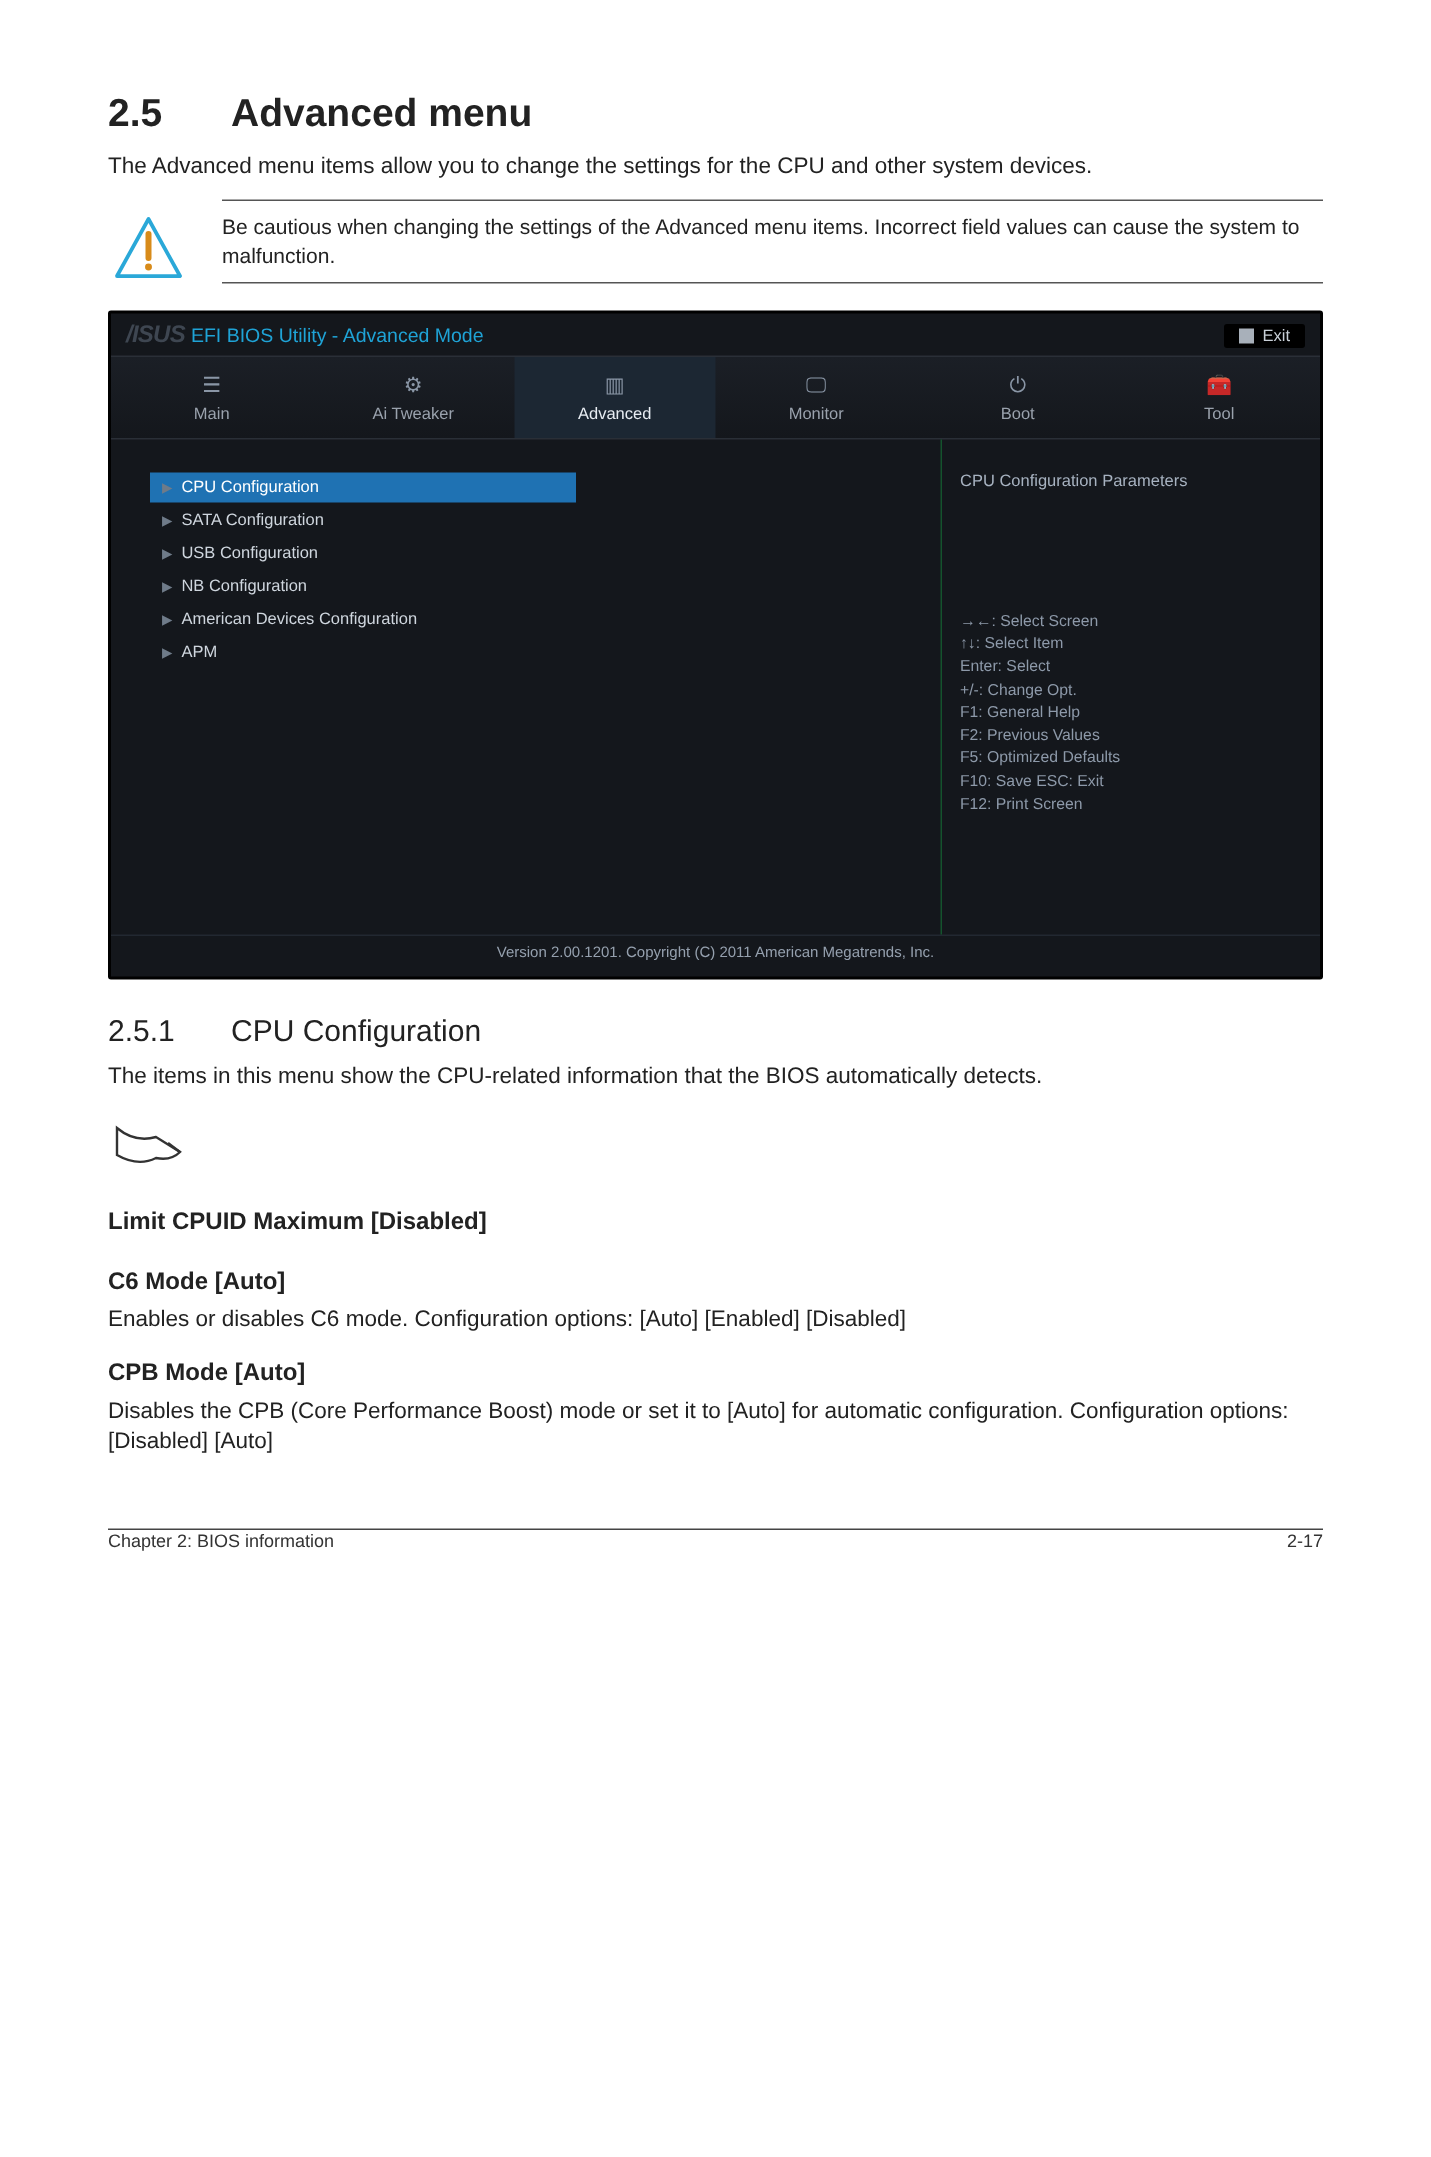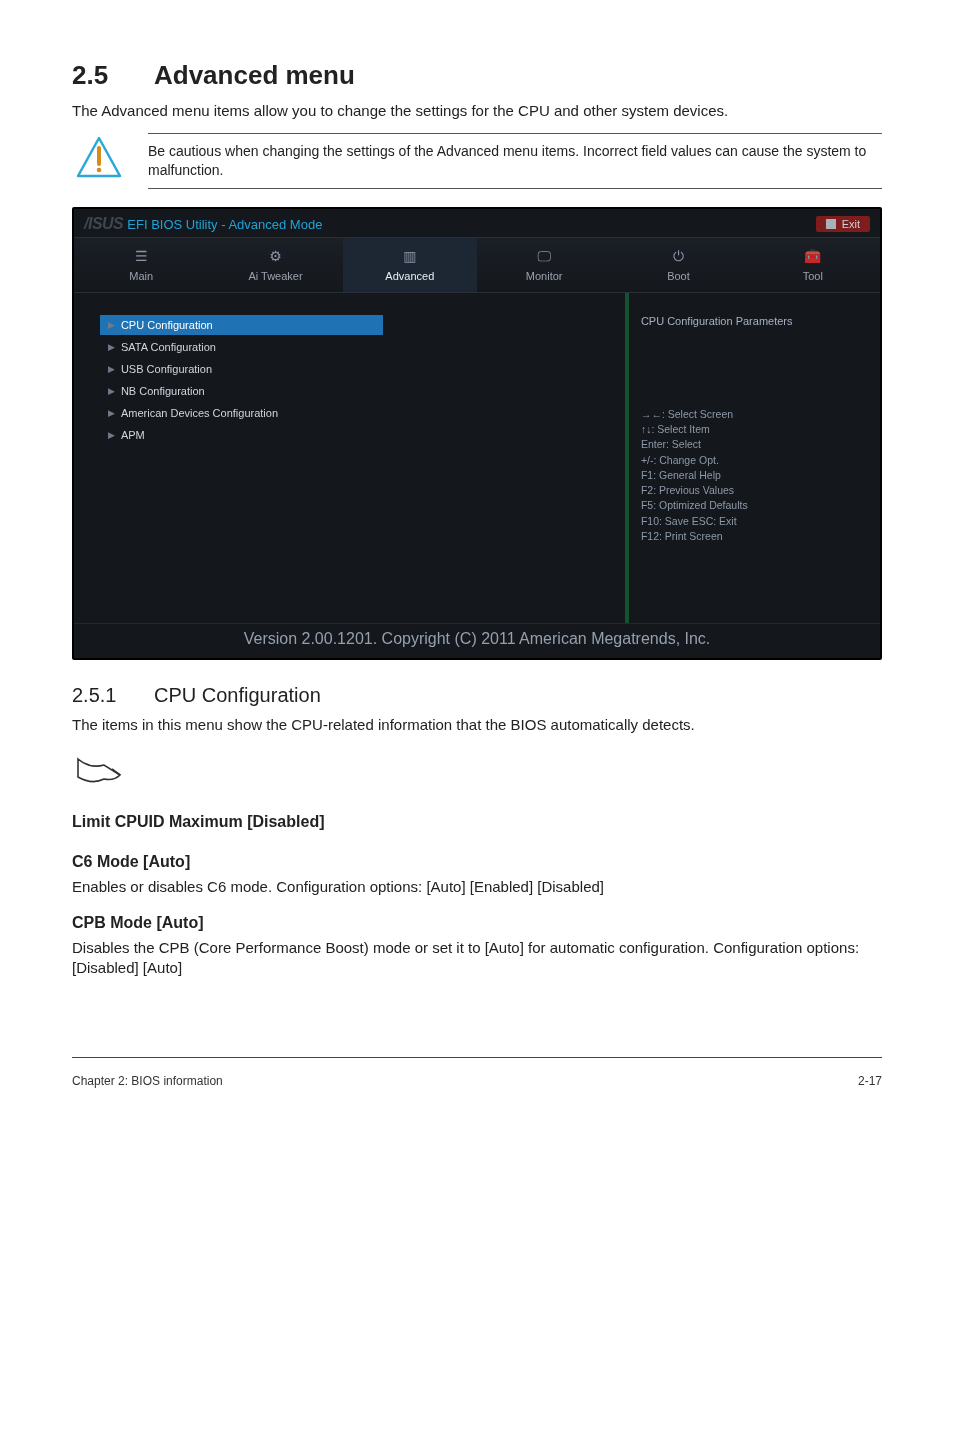--- a/index.html
+++ b/index.html
@@ -16,51 +16,51 @@
   .section-heading .num { display:inline-block; width:82px; }
   .subsection-heading { font-size:20px; font-weight:normal; margin-top:24px; margin-bottom:8px; }
   .subsection-heading .num { display:inline-block; width:82px; }
   .body-text { font-size:15px; line-height:1.35; margin-bottom:6px; }
   .item-heading { font-size:16px; font-weight:bold; margin-top:16px; margin-bottom:6px; }
   .opt-table { width:100%; font-size:15px; line-height:1.35; }
   .opt-table td { vertical-align:top; padding-bottom:4px; }
   .opt-table td.key { width:130px; }
 
   
-  .callout { display:flex; align-items:flex-start; gap:22px; margin:12px 0 18px; }
+  .callout { display:flex; align-items:flex-end; gap:22px; margin:12px 0 18px; }
   .callout .icon { flex:0 0 54px; height:48px; display:flex; align-items:center; justify-content:center; }
   .callout .text { flex:1; border-top:1px solid #555; border-bottom:1px solid #555; padding:8px 0; font-size:14px; line-height:1.35; }
 
   
   .bios-box { width:100%; background:#14171c; border:2px solid #000; border-radius:2px; margin-bottom:6px; font-family:Arial,sans-serif; color:#cfd3d8; font-size:11px; }
   .bios-titlebar { display:flex; align-items:center; justify-content:space-between; padding:6px 10px 4px; }
   .bios-title-left { display:flex; align-items:baseline; gap:4px; }
   .bios-logo { font-weight:bold; font-style:italic; color:#3e4651; font-size:16px; letter-spacing:-0.5px; }
   .bios-title { color:#1fa3d6; font-size:13px; }
-  .bios-exit { background:#7f1d1d; padding:2px 10px; border-radius:2px; color:#c9d0d8; display:flex; align-items:center; gap:6px; }
+  .bios-exit { background:#000000; padding:2px 10px; border-radius:2px; color:#c9d0d8; display:flex; align-items:center; gap:6px; }
   .bios-exit-icon { width:10px; height:10px; background:#a8b0ba; display:inline-block; }
 
   .bios-tabs { display:flex; border-top:1px solid #2a2f37; border-bottom:1px solid #2a2f37; background:linear-gradient(#1b1f26,#14171c); }
   .bios-tab { flex:1; text-align:center; padding:8px 0 10px; position:relative; }
   .bios-tab .ticon { height:20px; display:flex; align-items:center; justify-content:center; margin-bottom:4px; color:#8a96a6; font-size:14px; }
   .bios-tab .tlabel { color:#9aa2ad; font-size:11px; }
   .bios-tab.active { background:#1c2733; }
   .bios-tab.active .tlabel { color:#e8edf3; }
 
   .bios-body { display:flex; min-height:330px; }
   .bios-left { flex:3; padding:22px 10px 10px 26px; }
-  .bios-right { flex:1.3; padding:22px 16px 10px 12px; border-left:4px solid #14532d; color:#94a0af; }
+  .bios-right { flex:1.3; padding:22px 16px 10px 12px; border-left:1px solid #14532d; color:#94a0af; }
   .menu-item { padding:4px 8px; margin-bottom:2px; color:#cfd6de; display:flex; align-items:center; gap:6px; }
   .menu-item .chev { color:#6f7b89; font-size:9px; }
   .menu-item.sel { background:#1f72b3; color:#fff; width:55%; }
   .help-title { color:#a7b2c0; margin-bottom:80px; }
   .help-keys div { line-height:1.45; color:#8d99a9; font-size:10.5px; }
-  .bios-footer { text-align:center; padding:6px 0 10px; font-size:16px; color:#95a0ae; border-top:1px solid #222831; }
+  .bios-footer { text-align:center; padding:6px 0 10px; font-size:10px; color:#95a0ae; border-top:1px solid #222831; }
 
-  .page-footer { margin-top:79px; border-top:1px solid #444; padding-top:16px; display:flex; justify-content:space-between; font-size:12px; color:#333; }
+  .page-footer { margin-top:48px; border-top:1px solid #444; padding-top:0; display:flex; justify-content:space-between; font-size:12px; color:#333; }
 </style>
 </head>
 <body>
 
 <h1 class="section-heading">
   <span class="num">2.5</span><span>Advanced menu</span>
 </h1>
 
 <p class="body-text">The Advanced menu items allow you to change the settings for the CPU and other system devices.</p>
 

